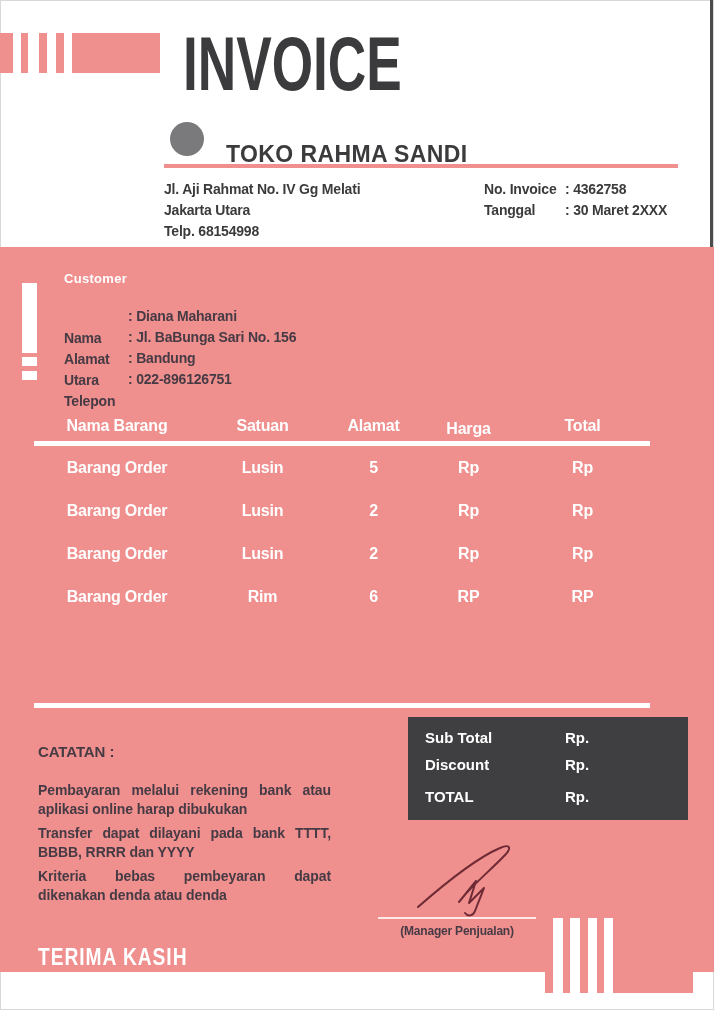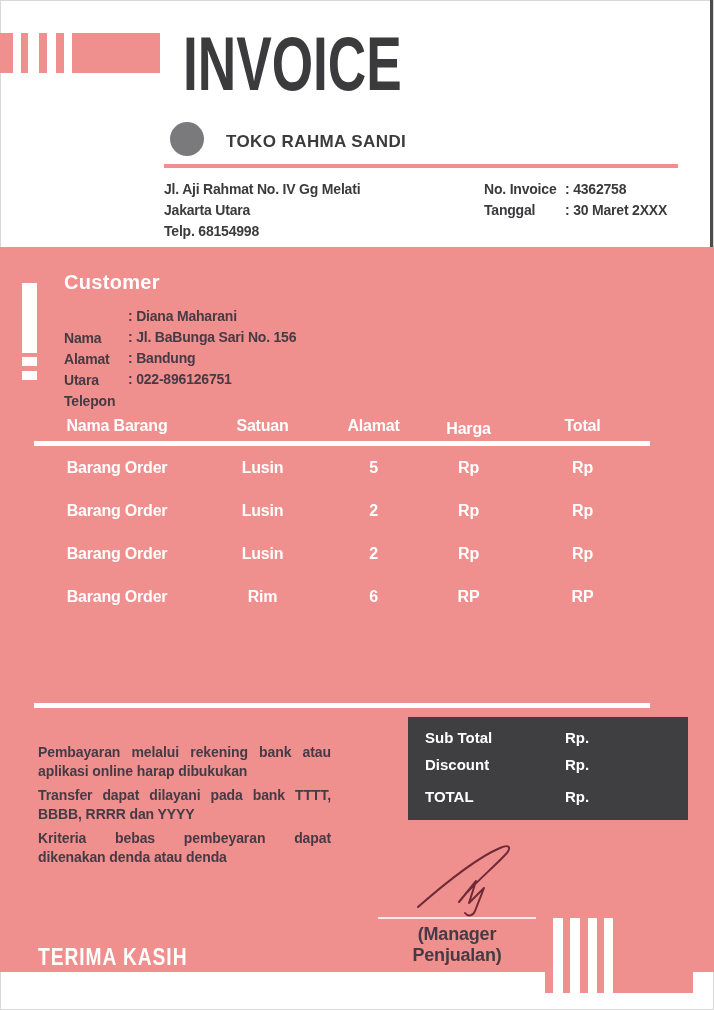--- a/index.html
+++ b/index.html
@@ -15,34 +15,34 @@
   
   .invoice-title {
     position:absolute; left:183px; top:26px;
     font-size:76px; font-weight:bold; line-height:1.0;
     color: var(--dark, #3B3B3D);
     transform: scaleX(0.70); transform-origin:left top;
     white-space:nowrap;
   }
   .right-edge-line { position:absolute; left:710px; top:0; width:3px; height:247px; background:#4B4B4D; }
   .logo-circle { position:absolute; left:170px; top:122px; width:34px; height:34px; border-radius:50%; background: var(--logo-gray, #7A7A7C); }
-  .store-name { position:absolute; left:226px; top:132px; font-size:17px; font-weight:bold; letter-spacing:0.4px; color: var(--dark, #3B3B3D); }
+  .store-name { position:absolute; left:226px; top:141px; font-size:23px; font-weight:bold; letter-spacing:0.4px; color: var(--dark, #3B3B3D); }
   .header-divider { position:absolute; left:164px; top:164px; width:514px; height:4px; background: var(--pink, #EF8F8E); }
   .store-address { position:absolute; left:164px; top:179px; font-size:14px; font-weight:bold; line-height:21px; color: var(--dark, #3B3B3D); letter-spacing:-0.2px; }
   .invoice-meta { position:absolute; left:484px; top:179px; font-size:14px; font-weight:bold; line-height:21px; color: var(--dark, #3B3B3D); letter-spacing:-0.2px; }
   .invoice-meta .row { display:flex; }
   .invoice-meta .lbl { width:81px; }
 
   
   .pink-section { position:absolute; left:0; top:247px; width:714px; height:725px; background: var(--pink, #EF8F8E); }
 
   .cust-bar-big   { position:absolute; left:22px; top:283px; width:15px; height:70px; background:#fff; }
   .cust-bar-s1    { position:absolute; left:22px; top:357px; width:15px; height:9px;  background:#fff; }
   .cust-bar-s2    { position:absolute; left:22px; top:371px; width:15px; height:9px;  background:#fff; }
-  .customer-heading { position:absolute; left:64px; top:271px; font-size:20px; font-weight:bold; color:#ffffff; letter-spacing:0.3px; }
+  .customer-heading { position:absolute; left:64px; top:271px; font-size:13px; font-weight:bold; color:#ffffff; letter-spacing:0.3px; }
   .customer-fields { position:absolute; left:64px; top:305px; font-size:14px; font-weight:bold; color: var(--text-on-pink, #463B44); letter-spacing:-0.2px; }
   .customer-fields .row { display:flex; height:21px; align-items:center; }
   .customer-fields .lbl { width:64px;margin-top:44px; }
 
   
   .items-table { position:absolute; left:34px; top:411px; width:616px; color:#ffffff; font-size:16px; font-weight:bold; letter-spacing:-0.2px; }
   .tr { display:grid; grid-template-columns:166px 125px 97px 93px 135px; }
   .tr.head { height:30px; align-items:center; }
   .tr.body { height:43px; align-items:center; }
   .tc { text-align:center; }
@@ -61,21 +61,21 @@
 
   
   .notes { position:absolute; left:38px; top:743px; width:293px; color: var(--text-on-pink, #463B44); font-size:14px; font-weight:bold; letter-spacing:-0.1px; }
   .notes-heading { font-size:15px; margin:0 0 21px 0; }
   .note { margin:0 0 6px 0; line-height:18.5px; }
   .note .l1 { text-align:justify; text-align-last:justify; }
 
   
   .signature-svg { position:absolute; left:412px; top:843px; }
   .signature-rule { position:absolute; left:378px; top:917px; width:158px; height:2px; background:rgba(255,255,255,0.8); }
-  .signature-caption { position:absolute; left:371px; top:924px; width:172px; text-align:center; font-size:18px; font-weight:bold; color: var(--text-on-pink, #463B44); letter-spacing:-0.2px; }
+  .signature-caption { position:absolute; left:371px; top:924px; width:172px; text-align:center; font-size:12px; font-weight:bold; color: var(--text-on-pink, #463B44); letter-spacing:-0.2px; }
 
   
   .thanks {
     position:absolute; left:38px; top:945px;
     font-size:24px; font-weight:bold; color:#ffffff; line-height:24px;
     transform:scaleX(0.80); transform-origin:left top; letter-spacing:1.2px; white-space:nowrap;
   }
   .br-ext { position:absolute; left:545px; top:972px; width:148px; height:21px; background: var(--pink, #EF8F8E); }
   .br-bar { position:absolute; top:918px; width:10px; height:75px; background:#ffffff; }
   .br-b0 { left:553px; } .br-b1 { left:570px; } .br-b2 { left:588px; width:9px; } .br-b3 { left:604px; width:9px; }
@@ -202,20 +202,21 @@
       <span class="lbl">Discount</span>
       <span>Rp.</span>
     </div>
     <div class="row totals-r2">
       <span class="lbl">TOTAL</span>
       <span>Rp.</span>
     </div>
   </div>
 
   <div class="notes">
+    <div class="notes-heading">CATATAN :</div>
     <div class="note">
       <div class="l1">Pembayaran melalui rekening bank atau</div>
       <div class="l2">aplikasi online harap dibukukan</div>
     </div>
     <div class="note">
       <div class="l1">Transfer dapat dilayani pada bank TTTT,</div>
       <div class="l2">BBBB, RRRR dan YYYY</div>
     </div>
     <div class="note">
       <div class="l1">Kriteria bebas pembeyaran dapat</div>

